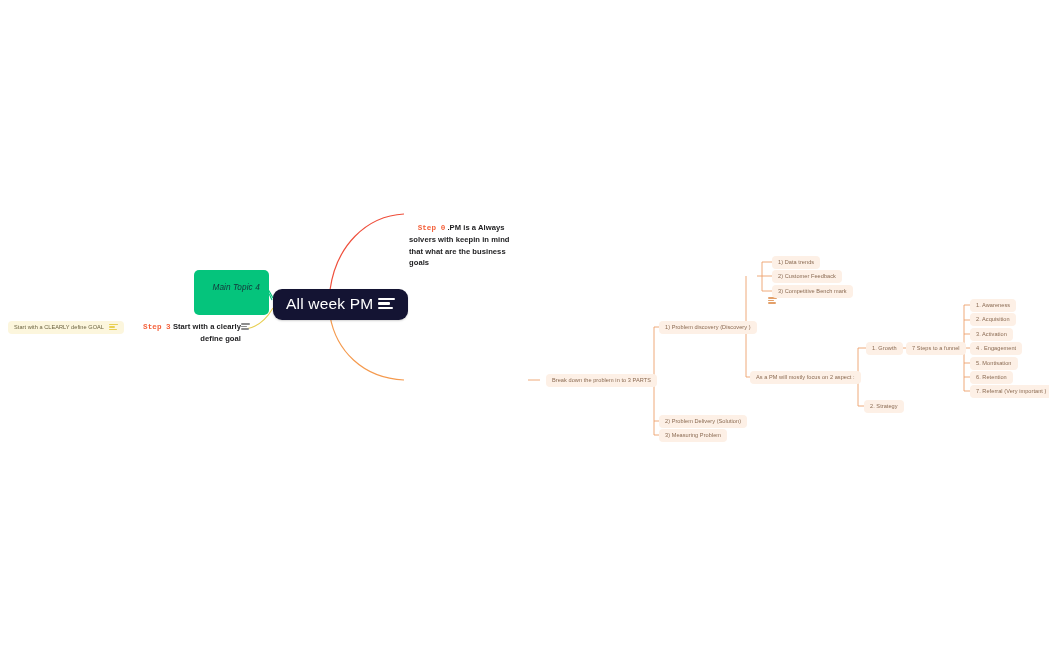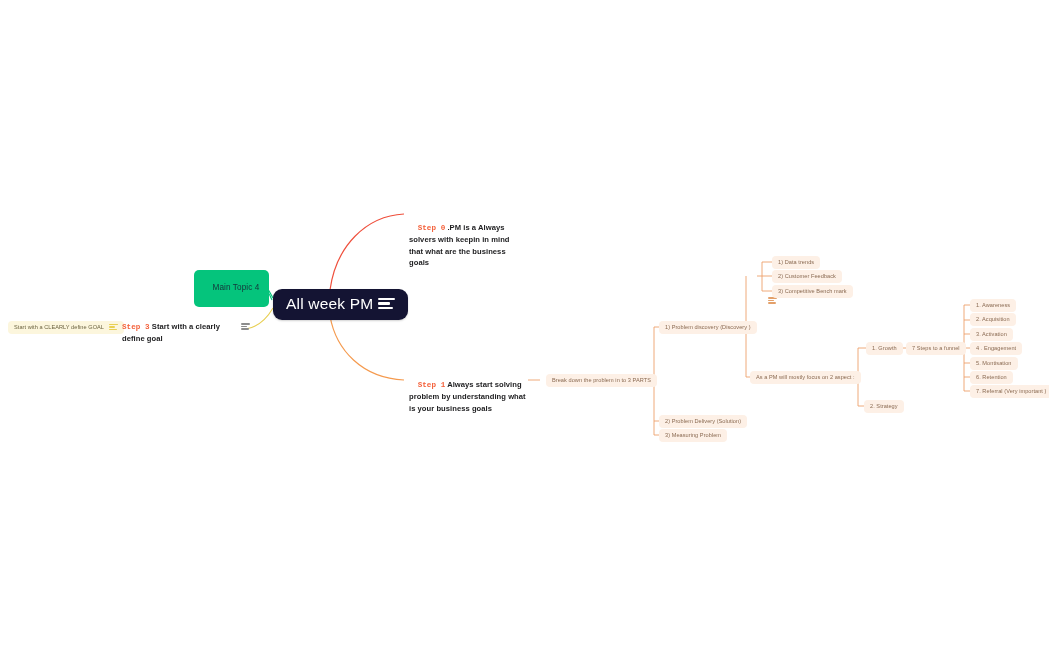--- a/index.html
+++ b/index.html
@@ -48,24 +48,25 @@
     gap: 5px;
     box-shadow: 0 1px 2px rgba(0,0,0,0.18);
   }
   .root-label { line-height: 1; }
 
   
   .green-node {
     background: #05c47c;
     color: #15343a;
     border-radius: 5px;
-    padding: 3px 9px 4px 9px;
+    padding: 3px 9px 12px 9px;
     font-size: 8.2px;
     letter-spacing: 0.1px;
     line-height: 1.2;
+    font-style: italic;
   }
 
   
   .yellow-node {
     background: #fcf6dd;
     color: #6b6340;
     border-radius: 4px;
     padding: 2.5px 6px 3px 6px;
     font-size: 5.6px;
     letter-spacing: 0.05px;
@@ -96,21 +97,21 @@
     letter-spacing: 0.05px;
   }
   .stmt .step {
     color: #f4603a;
     font-weight: bold;
     font-family: Liberation Mono, monospace;
   }
   .stmt.with-icon {
     display: flex;
     align-items: flex-start;
-    gap: 6px;
+    text-align: right;
   }
   .stmt-text { display: block; }
 
   
   .note-icon {
     display: inline-block;
     width: 9px;
     height: 7px;
     position: relative;
     flex: 0 0 auto;
@@ -205,23 +206,20 @@
 
   <div class="node stmt with-icon" style="left:122px; top:321px; width:128px;">
     <span class="stmt-text"><span class="step">Step 3</span><span> Start with a clearly define goal</span></span>
     <span class="note-icon gray" style="margin-top:2px;"><i></i><i></i><i></i></span>
   </div>
 
   <div class="node stmt" style="left:409px; top:211px; width:115px;">
     <span class="step">Step 0</span><span> .PM is a Always solvers with keepin in mind that what are the business goals</span>
   </div>
 
-  <div class="node stmt" style="left:409px; top:368px; width:120px;">
-    <span class="step">Step 1</span><span> Always start solving problem by understanding what is your business goals</span>
-  </div>
 
   <div class="node pill wide" style="left:546px; top:374px;">
     <span>Break down the problem in to 3 PARTS</span>
   </div>
 
   <div class="node pill wide" style="left:659px; top:321px;">
     <span>1) Problem discovery (Discovery )</span>
   </div>
   <div class="node pill wide" style="left:659px; top:415px;">
     <span>2) Problem Delivery (Solution)</span>

